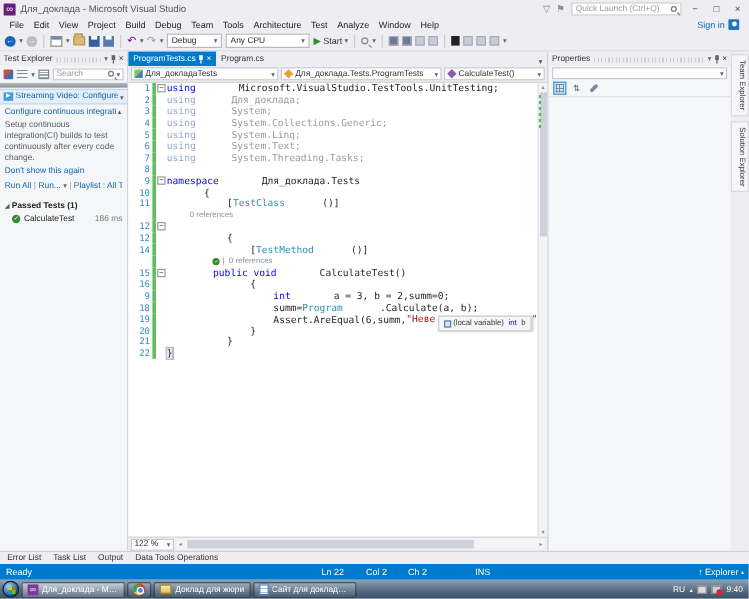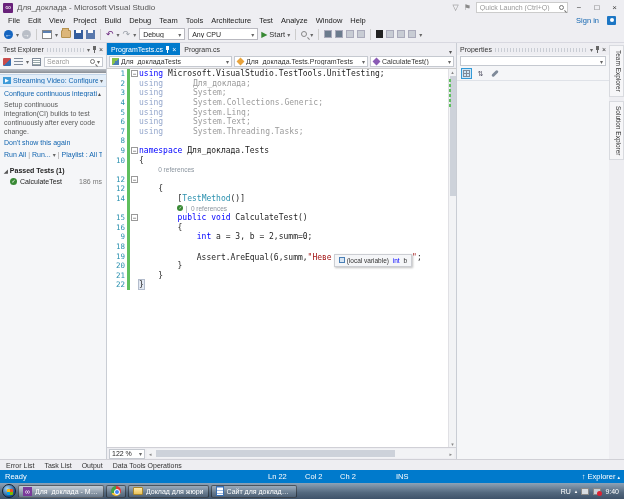--- a/index.html
+++ b/index.html
@@ -14,21 +14,21 @@
   .tb-ico { color:#8a8a8a; font-size:8px; line-height:10px; }
   .quicklaunch { width:92px; height:11px; background:#fff; border:1px solid #ccc; display:flex; align-items:center; padding:0 3px; gap:3px; }
   .quicklaunch span.ph { color:#999; font-size:7px; flex:1; white-space:nowrap; overflow:hidden; }
   .mag { width:5px; height:5px; border:1px solid #777; border-radius:50%; position:relative; flex:0 0 auto; }
   .mag::after { content:""; position:absolute; width:3px; height:1px; background:#777; left:4px; top:5px; transform:rotate(45deg); }
   .winbtn { font-size:8px; color:#444; padding:0 4px; }
 
   
   .menubar { height:11px; display:flex; align-items:center; padding:0 4px; font-size:7.5px; color:#222; }
   .mitem { padding:0 4px; white-space:nowrap; }
-  .menu-right { margin-left:auto; display:flex; align-items:center; gap:8px; padding-right:4px; }
+  .menu-right { margin-left:auto; display:flex; align-items:center; gap:3px; padding-right:4px; }
   .signin-ico { width:9px; height:9px; background:#1c76c4; border-radius:1px; position:relative; }
   .signin-ico::after { content:""; position:absolute; left:2.5px; top:1.5px; width:4px; height:4px; border-radius:50%; background:#fff; }
 
   
   .toolbar { height:17px; display:flex; align-items:center; padding:0 4px; gap:3px; font-size:8px; border-bottom:1px solid #d8d8e0; }
   .tsep { width:1px; height:11px; background:#ccc; margin:0 2px; }
   .circ { width:9px; height:9px; border-radius:50%; color:#fff; font-size:7px; line-height:9px; text-align:center; }
   .circ.back { background:#1565c0; }
   .circ.fwd { background:#b9bec7; }
   .dd { font-size:6px; color:#666; }
@@ -102,21 +102,21 @@
   .nav-ico.cls { background:#e8a33d; transform:rotate(45deg) scale(.8); }
   .nav-ico.mth { background:#8a5bb5; transform:rotate(45deg) scale(.8); }
   .codewrap { flex:1; position:relative; background:#fff; min-height:0; border-top:1px solid #ccc; }
   .code { position:absolute; inset:0 8px 0 0; overflow:hidden; font-family:"DejaVu Sans Mono", monospace; font-size:8px; }
   .crow { display:flex; align-items:center; height:9.6px; white-space:pre; }
   .lnum { width:20px; text-align:right; color:#2b91af; font-size:7.5px; flex:0 0 auto; padding-right:2px; }
   .chbar { width:3px; height:9.6px; background:#5fbf5f; flex:0 0 auto; }
   .outm { width:9px; flex:0 0 auto; display:flex; align-items:center; justify-content:center; }
   .fold { width:7px; height:7px; border:1px solid #9a9a9a; background:#fff; font-size:6px; line-height:5px; text-align:center; color:#333; }
   .ctext { flex:1; min-width:0; }
-  .c-k { color:#0000ff; } .c-p { color:#1e1e1e; } .c-t { color:#2b91af; }
+  .c-k { color:#0000ff; } .c-p { color:#1e1e1e;padding-left:31px; } .c-t { color:#2b91af; }
   .c-s { color:#a31515; } .c-g { color:#9b9b9b;margin-left:25px; } .c-kd { color:#94a7cc; }
   .c-m { background:#e3e9f3; outline:1px solid #b3bccc; }
   .lens { font-family:"Liberation Sans",sans-serif; font-size:6.5px; color:#8a949e; display:flex; align-items:center; gap:2px; }
   .lens .chk { width:6px; height:6px; line-height:6px; font-size:4px; }
   .caret { display:inline-block; width:1px; height:9px; background:#000; vertical-align:middle; }
   .tooltip { display:inline-flex; align-items:center; gap:2px; background:#f5f6f8; border:1px solid #ccced3; box-shadow:1px 1px 2px rgba(0,0,0,.25); font-family:"Liberation Sans",sans-serif; font-size:6.5px; color:#333; padding:2px 4px; position:relative; top:4px; margin-left:2px; }
   .lv-ico { width:6px; height:6px; background:#d6e4f2; border:1px solid #4a7fb5; flex:0 0 auto; }
   .tooltip .tk { color:#0000ff; }
   .vscroll { position:absolute; top:0; right:0; bottom:0; width:8px; background:#f2f3f5; border-left:1px solid #e0e0e4; font-size:5px; color:#888; display:flex; flex-direction:column; align-items:center; }
   .vthumb { width:6px; flex:0 0 120px; background:#cdd2da; margin-top:1px; }
@@ -345,29 +345,30 @@
             <div class="crow"><span class="lnum">1</span><span class="chbar"></span><span class="outm"><span class="fold">−</span></span><span class="ctext"><span class="c-k">using</span><span class="c-p"> Microsoft.VisualStudio.TestTools.UnitTesting;</span></span></div>
             <div class="crow"><span class="lnum">2</span><span class="chbar"></span><span class="outm"></span><span class="ctext"><span class="c-kd">using</span><span class="c-g"> Для_доклада;</span></span></div>
             <div class="crow"><span class="lnum">3</span><span class="chbar"></span><span class="outm"></span><span class="ctext"><span class="c-kd">using</span><span class="c-g"> System;</span></span></div>
             <div class="crow"><span class="lnum">4</span><span class="chbar"></span><span class="outm"></span><span class="ctext"><span class="c-kd">using</span><span class="c-g"> System.Collections.Generic;</span></span></div>
             <div class="crow"><span class="lnum">5</span><span class="chbar"></span><span class="outm"></span><span class="ctext"><span class="c-kd">using</span><span class="c-g"> System.Linq;</span></span></div>
             <div class="crow"><span class="lnum">6</span><span class="chbar"></span><span class="outm"></span><span class="ctext"><span class="c-kd">using</span><span class="c-g"> System.Text;</span></span></div>
             <div class="crow"><span class="lnum">7</span><span class="chbar"></span><span class="outm"></span><span class="ctext"><span class="c-kd">using</span><span class="c-g"> System.Threading.Tasks;</span></span></div>
             <div class="crow"><span class="lnum">8</span><span class="chbar"></span><span class="outm"></span><span class="ctext"></span></div>
             <div class="crow"><span class="lnum">9</span><span class="chbar"></span><span class="outm"><span class="fold">−</span></span><span class="ctext"><span class="c-k">namespace</span><span class="c-p"> Для_доклада.Tests</span></span></div>
             <div class="crow"><span class="lnum">10</span><span class="chbar"></span><span class="outm"></span><span class="ctext"><span class="c-p">{</span></span></div>
+            <div class="crow"><span class="lnum">11</span><span class="chbar"></span><span class="outm"></span><span class="ctext"><span class="c-p">    [</span><span class="c-t">TestClass</span><span class="c-p">()]</span></span></div>
             <div class="crow"><span class="lnum"></span><span class="chbar"></span><span class="outm"></span><span class="ctext"><span class="lens" style="padding-left: 19.2px;"><span>0 references</span></span></span></div>
             <div class="crow"><span class="lnum">12</span><span class="chbar"></span><span class="outm"><span class="fold">−</span></span></div>
             <div class="crow"><span class="lnum">12</span><span class="chbar"></span><span class="outm"></span><span class="ctext"><span class="c-p">    {</span></span></div>
             <div class="crow"><span class="lnum">14</span><span class="chbar"></span><span class="outm"></span><span class="ctext"><span class="c-p">        [</span><span class="c-t">TestMethod</span><span class="c-p">()]</span></span></div>
             <div class="crow"><span class="lnum"></span><span class="chbar"></span><span class="outm"></span><span class="ctext"><span class="lens" style="padding-left: 38.4px;"><span class="chk">✓</span><span>| </span><span>0 references</span></span></span></div>
             <div class="crow"><span class="lnum">15</span><span class="chbar"></span><span class="outm"><span class="fold">−</span></span><span class="ctext"><span class="c-k">        public void</span><span class="c-p"> CalculateTest()</span></span></div>
             <div class="crow"><span class="lnum">16</span><span class="chbar"></span><span class="outm"></span><span class="ctext"><span class="c-p">        {</span></span></div>
             <div class="crow"><span class="lnum">9</span><span class="chbar"></span><span class="outm"></span><span class="ctext"><span class="c-p">            </span><span class="c-k">int</span><span class="c-p"> a = 3, b = 2,summ=0;</span></span></div>
-            <div class="crow"><span class="lnum">18</span><span class="chbar"></span><span class="outm"></span></div>
+            <div class="crow"><span class="lnum">18</span><span class="chbar"></span><span class="outm"></span><span class="ctext"><span class="c-p">            summ=</span><span class="c-t">Program</span><span class="c-p">.Calculate(a, b);</span></span></div>
             <div class="crow"><span class="lnum">19</span><span class="chbar"></span><span class="outm"></span><span class="ctext"><span class="c-p">            Assert.AreEqual(6,summ,</span><span class="c-s">"Неве</span><span class="tooltip"><span class="lv-ico"></span><span>(local variable) </span><span class="tk">int</span><span>&nbsp;b</span></span><span class="c-s">"</span><span class="c-p">;</span></span></div>
             <div class="crow"><span class="lnum">20</span><span class="chbar"></span><span class="outm"></span><span class="ctext"><span class="c-p">        }</span></span></div>
             <div class="crow"><span class="lnum">21</span><span class="chbar"></span><span class="outm"></span><span class="ctext"><span class="c-p">    }</span></span></div>
             <div class="crow"><span class="lnum">22</span><span class="chbar"></span><span class="outm"></span><span class="ctext"><span class="c-m">}</span><span class="caret"></span></span></div>
           </div>
         <div class="vscroll">
           <span>▴</span>
           <div class="vthumb"></div>
           <div class="vmarks"></div>
           <span style="margin-top:auto">▾</span>

